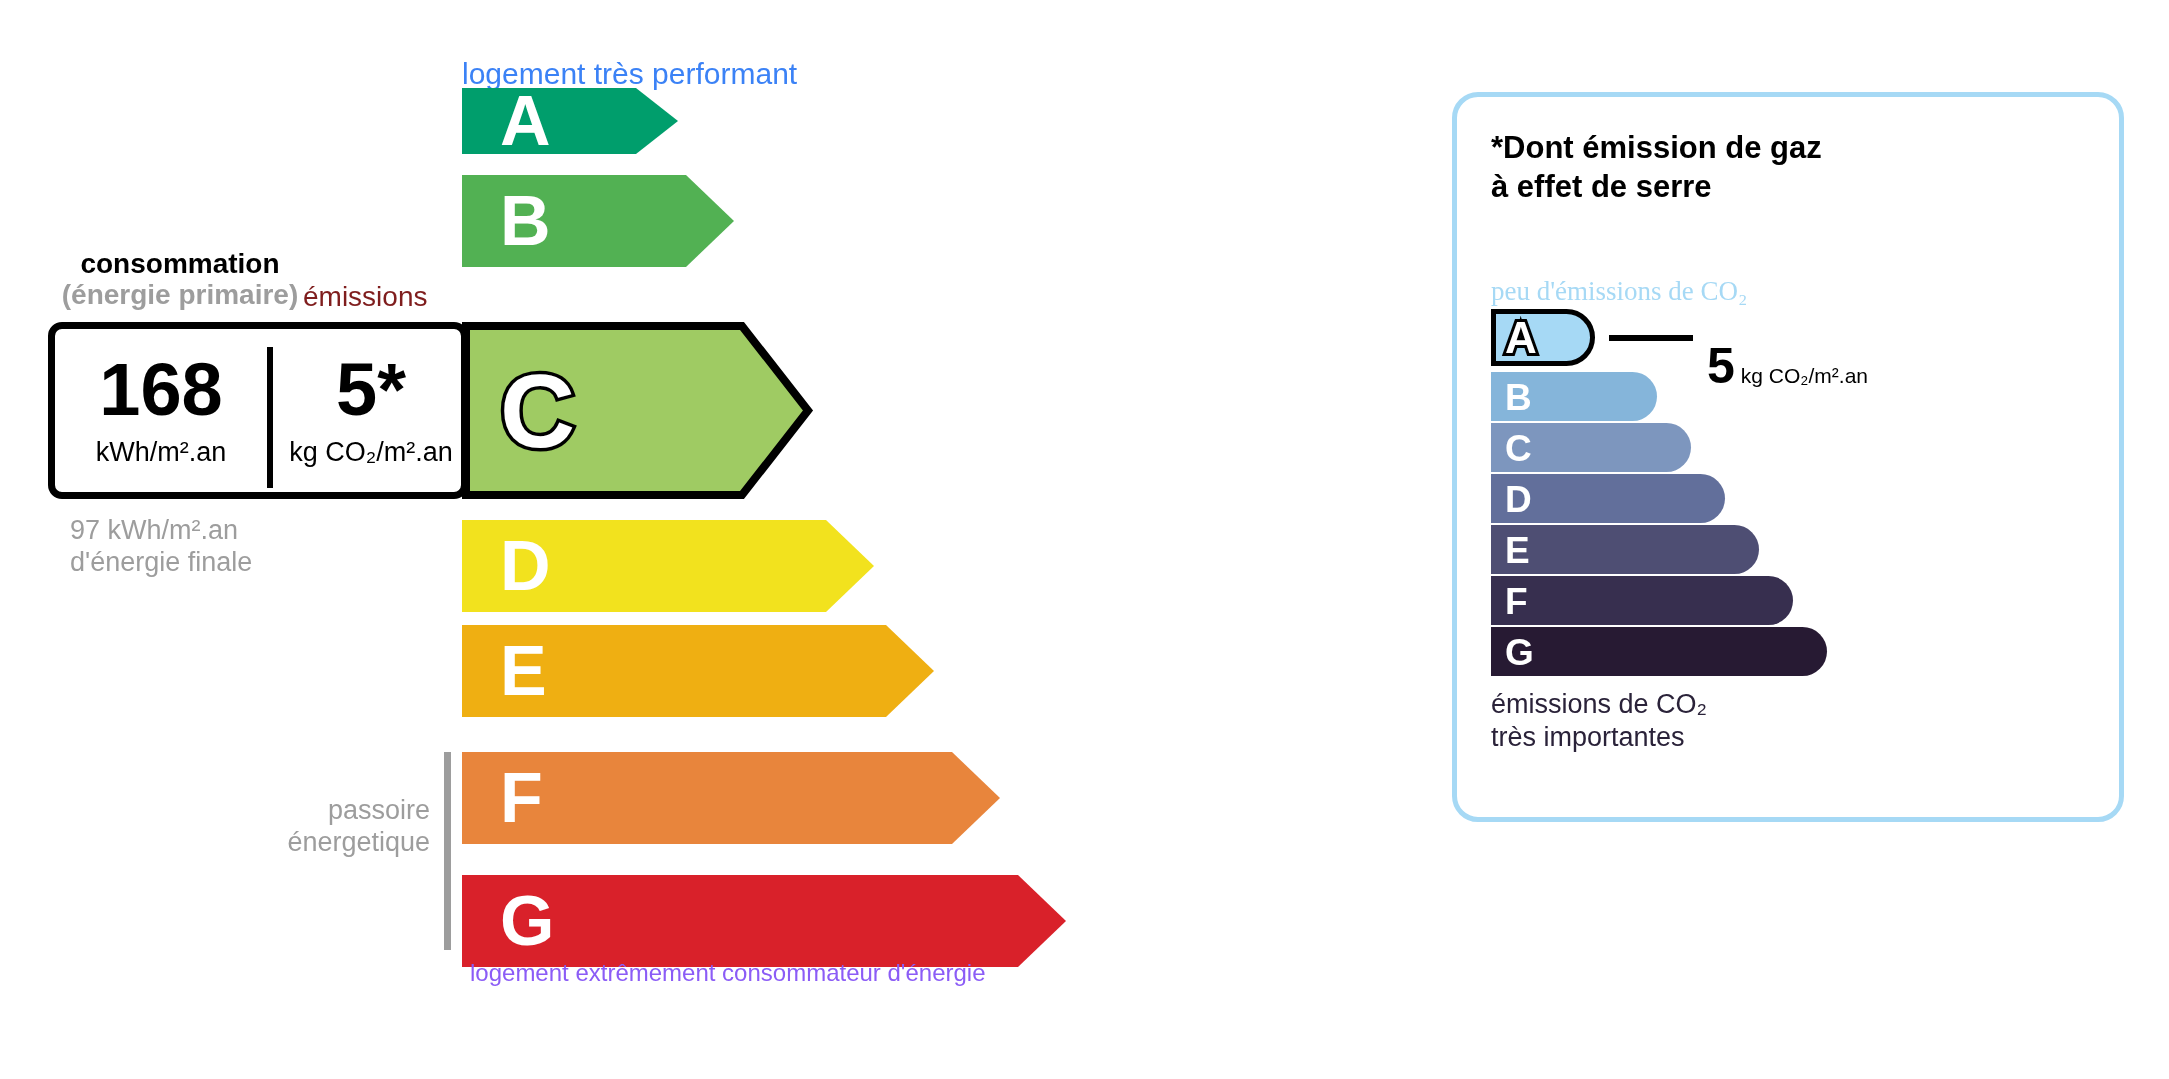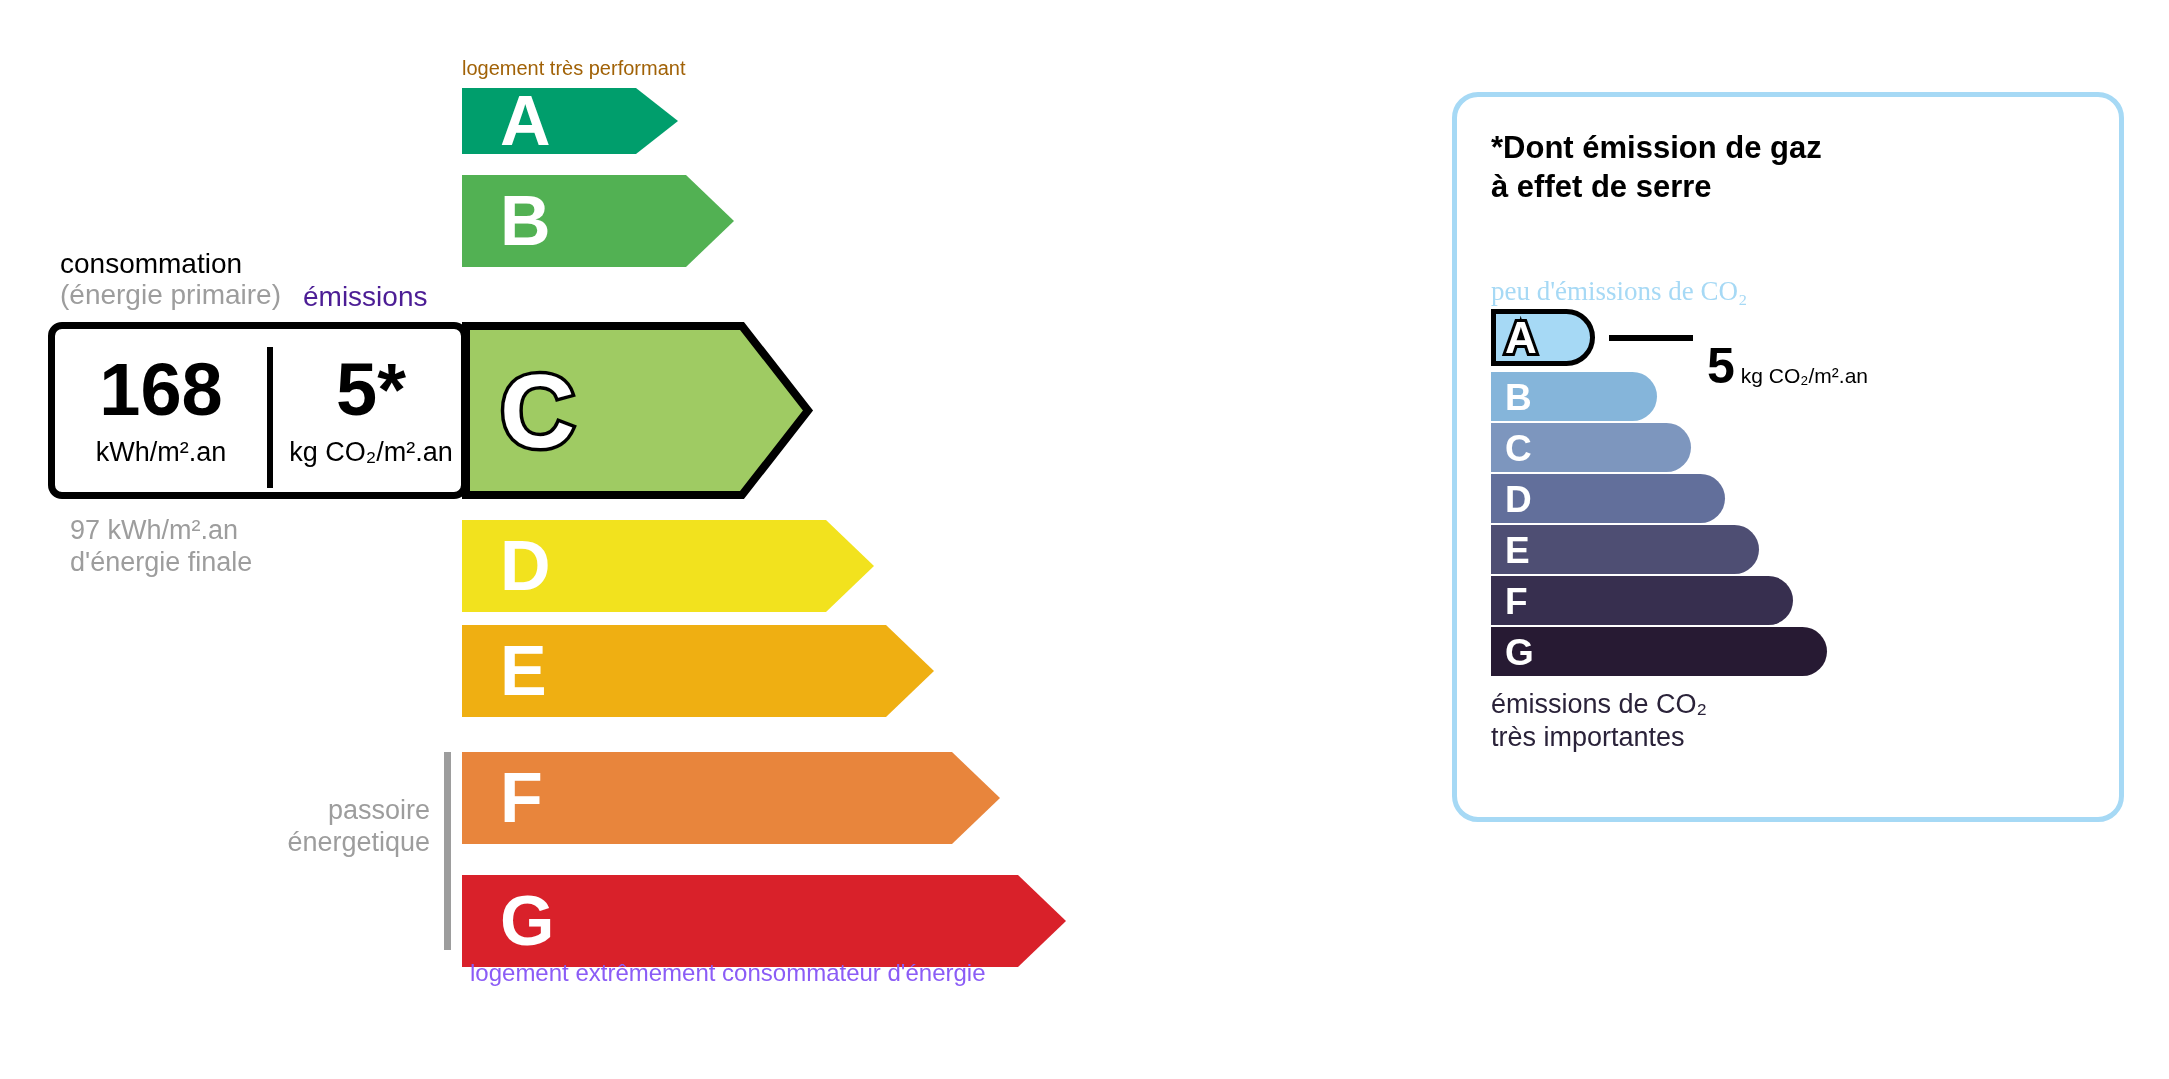--- a/index.html
+++ b/index.html
@@ -9,21 +9,21 @@
     font-family: "Liberation Sans", sans-serif;
     overflow: hidden;
   }
   #root { position: relative; width: 2169px; height: 1079px; }
 
   
   #dpe { position: absolute; left: 0; top: 0; width: 1340px; height: 1079px; }
 
   .cap-top {
     position: absolute; left: 462px; top: 57px;
-    font-size: 20px; color: #a16207; white-space: nowrap;
+    font-size: 30px; color: #3b82f6; white-space: nowrap;
   }
   .cap-bottom {
     position: absolute; left: 470px; top: 959px;
     font-size: 24px; color: #8b5cf6; white-space: nowrap;
   }
 
   
   .band { position: absolute; left: 462px; display: block; }
   .band svg { display: block; overflow: visible; }
   .band .glyph {
@@ -53,27 +53,27 @@
   .cell { position: absolute; top: 0; height: 100%;
     display: flex; flex-direction: column;
     align-items: center; justify-content: center; }
   .cell .big { font-size: 74px; font-weight: bold; color: #000; line-height: 1; }
   .cell .unit { font-size: 27px; color: #000; margin-top: 10px; white-space: nowrap; }
   #cell-conso { left: 0; width: 212px; }
   #cell-emis  { left: 218px; width: 196px; }
 
   .lbl-conso {
     position: absolute; left: 60px; top: 248px;
-    width: 240px; text-align: left;
-    font-size: 28px; color: #000; line-height: 1.12;
+    width: 240px; text-align: center;
+    font-size: 28px; color: #000; line-height: 1.12; font-weight: bold;
   }
   .lbl-conso .sub { color: #9D9D9D; display: block; }
   .lbl-emis {
     position: absolute; left: 303px; top: 281px;
-    font-size: 28px; color: #4c1d95; white-space: nowrap;
+    font-size: 28px; color: #7f1d1d; white-space: nowrap;
   }
   .final-energy {
     position: absolute; left: 70px; top: 514px;
     font-size: 27px; color: #9D9D9D; line-height: 1.2;
   }
 
   
   #passoire-bar {
     position: absolute; left: 444px; top: 752px;
     width: 7px; height: 198px; background: #9D9D9D;

